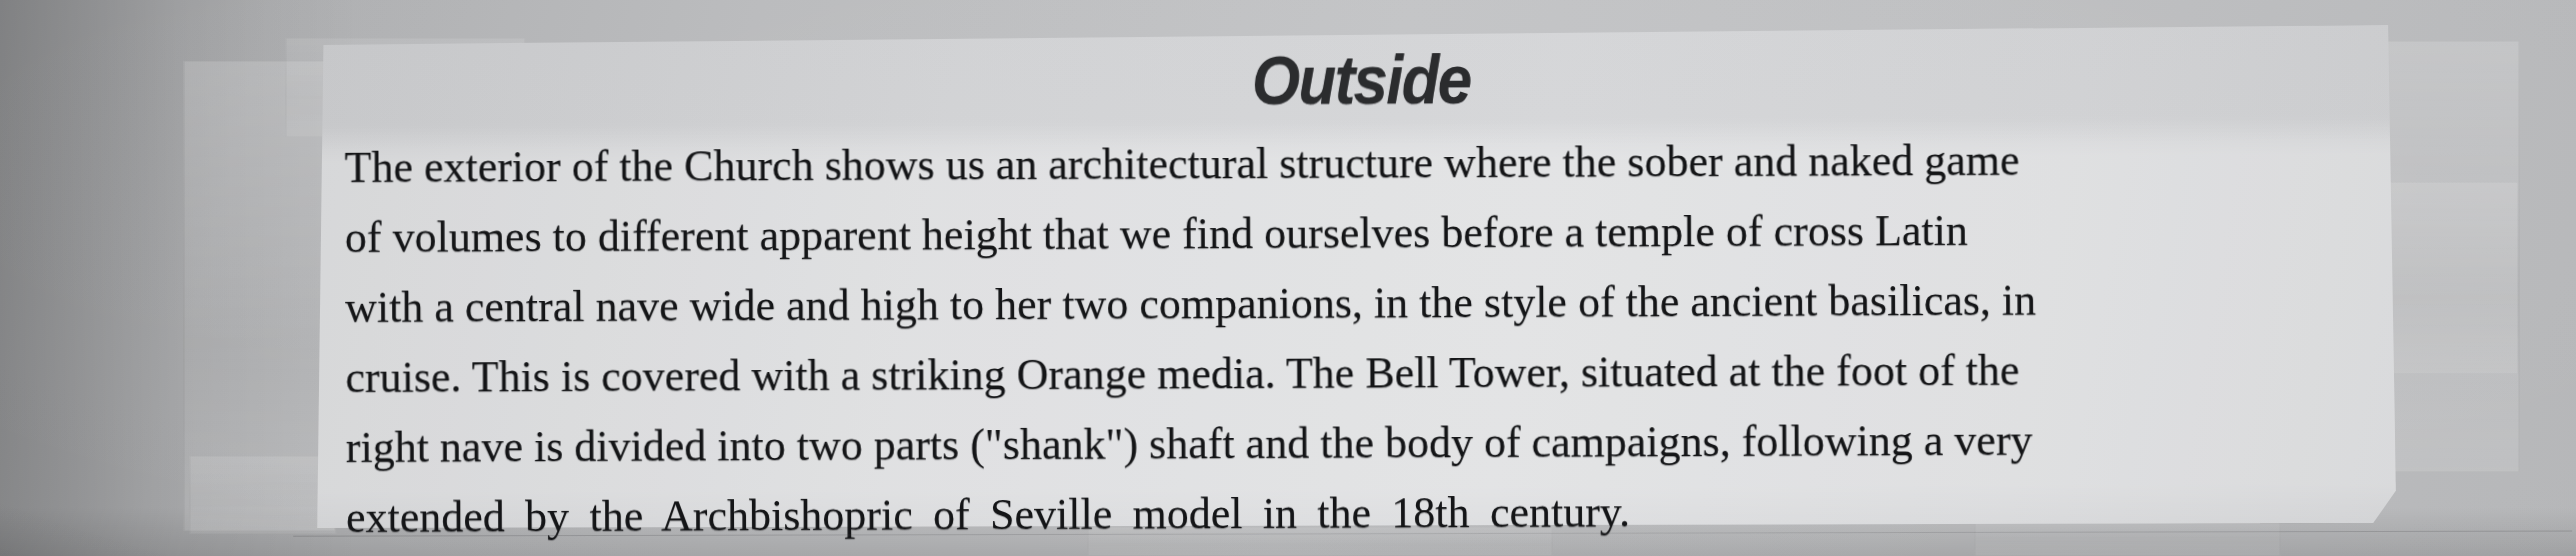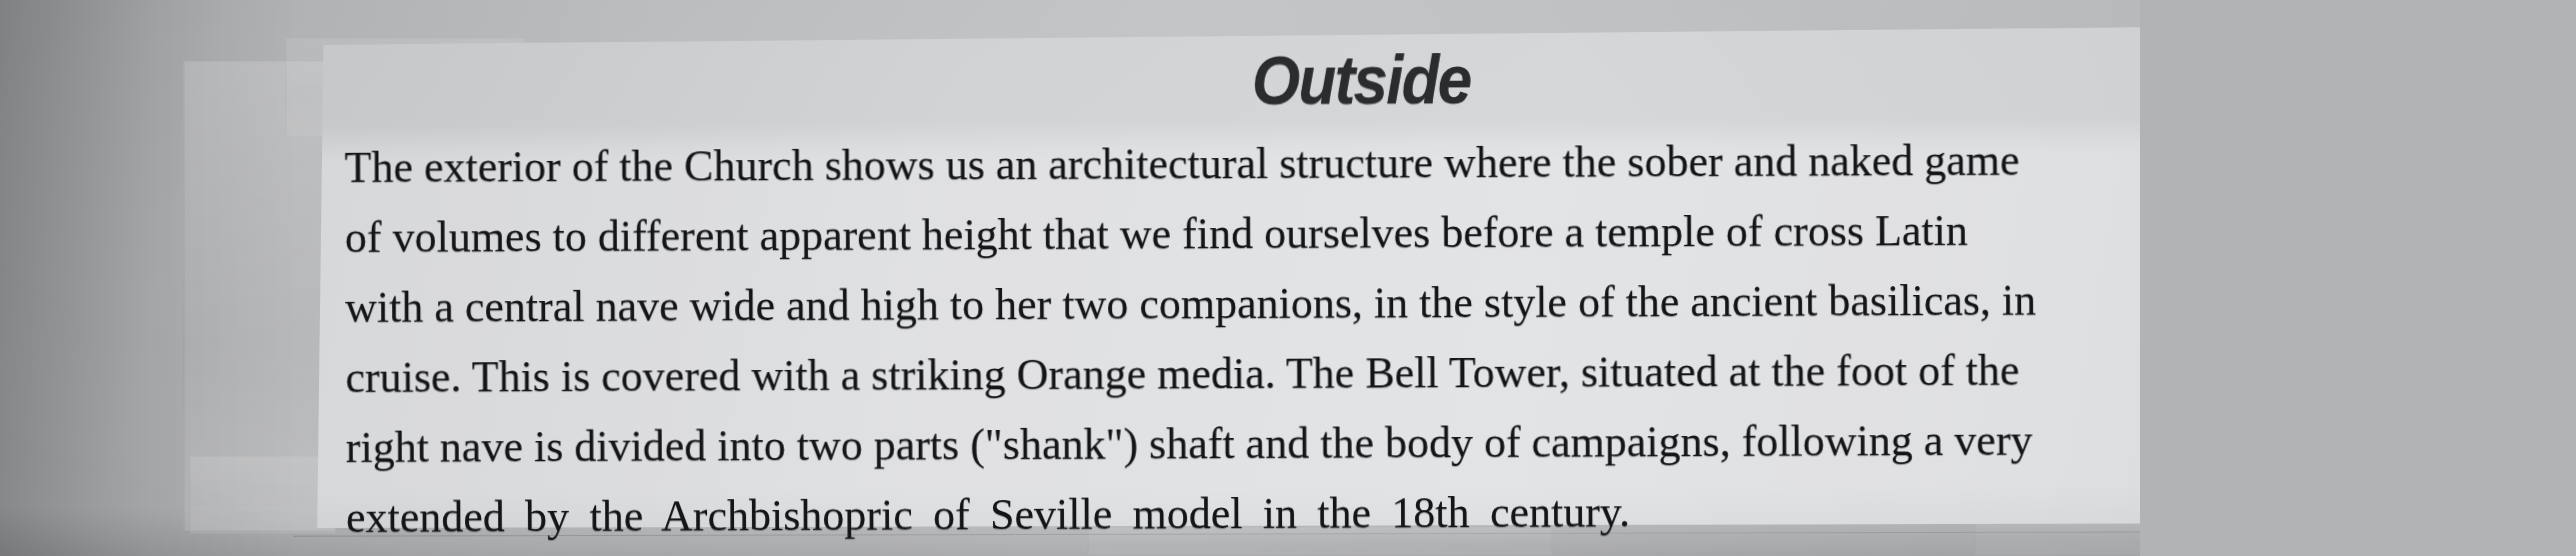--- a/index.html
+++ b/index.html
@@ -4,21 +4,21 @@
 <style>
   html, body { margin: 0; padding: 0; }
   body {
     width: 2576px; height: 557px;
     overflow: hidden;
     font-family: "Liberation Serif", serif;
     background: #b2b3b5;
   }
   .scene {
     position: relative;
-    width: 2140px; height: 557px;
+    width: 2576px; height: 557px;
     overflow: hidden;
   }
   
   .wall {
     position: absolute; inset: 0;
     background:
       radial-gradient(130% 170% at 58% 32%, rgba(255,255,255,0.07) 0%, rgba(0,0,0,0.00) 55%, rgba(0,0,0,0.13) 100%),
       linear-gradient(90deg, rgba(0,0,0,0.18) 0%, rgba(0,0,0,0.06) 7%, rgba(0,0,0,0.0) 14%),
       linear-gradient(0deg, rgba(0,0,0,0.12) 0%, rgba(0,0,0,0.0) 9%),
       linear-gradient(104deg, #9b9c9e 0%, #adaeb0 10%, #b9babc 28%, #c1c2c4 52%, #bdbec0 74%, #b5b6b8 100%);

